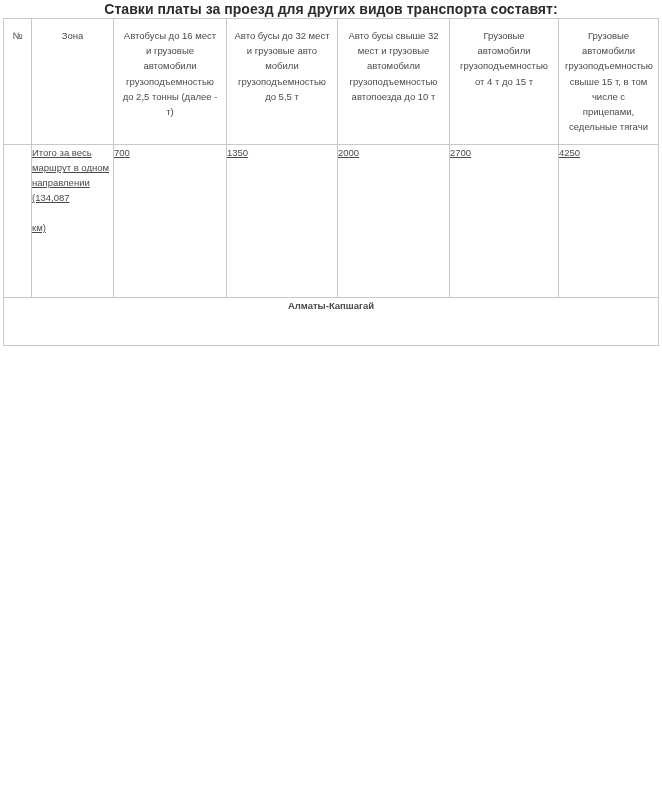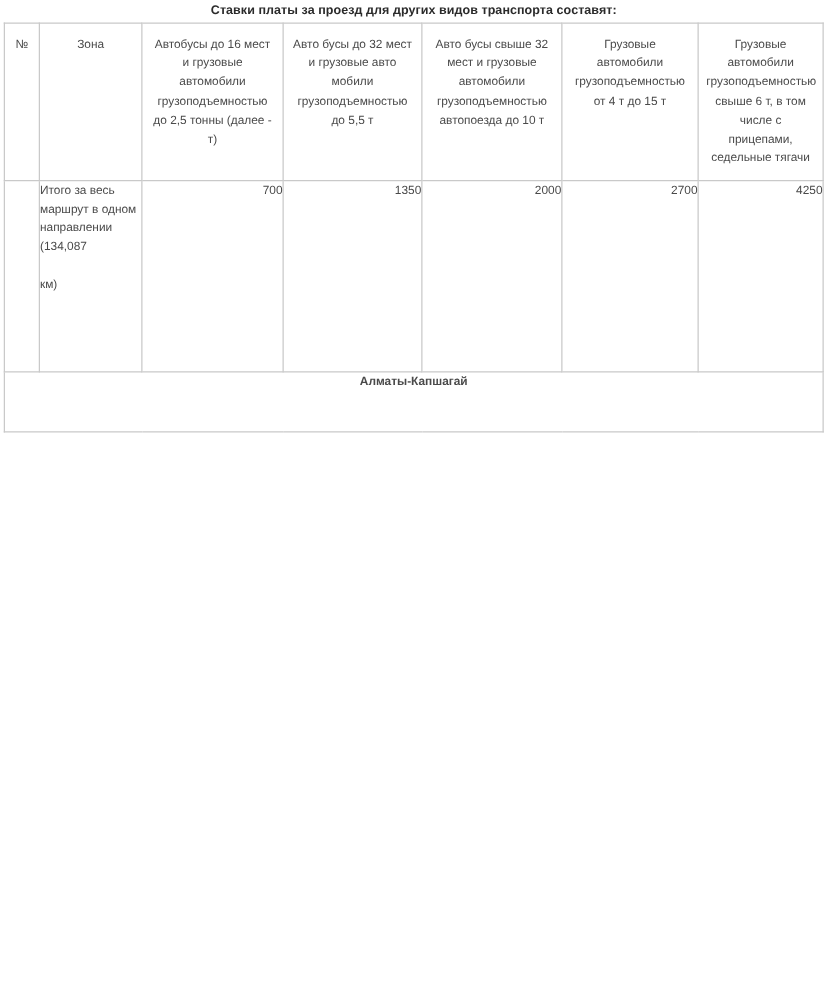--- a/index.html
+++ b/index.html
@@ -16,21 +16,21 @@
     overflow: hidden;
   }
   .page {
     position: relative;
     width: 662px;
     height: 800px;
     box-sizing: border-box;
   }
   .doc-title {
     text-align: center;
-    font-size: 10px;
+    font-size: 14px;
     font-weight: bold;
     color: #2b2b2b;
     letter-spacing: 0.05px;
     padding: 2px 0 0 0;
     margin: 0;
     line-height: 14px;
     height: 16px;
   }
   table.rates {
     border-collapse: collapse;
@@ -92,30 +92,30 @@
     font-size: 9.5px;
     color: #4a4a4a;
   }
   td.route-cell p {
     margin: 0;
   }
   td.route-cell p + p {
     margin-top: 15px;
   }
   td.value-cell {
-    text-align: right;
+    text-align: left;
     padding: 8px 4px 0 4px;
     font-size: 9.5px;
     color: #4a4a4a;
   }
   td.num-cell {
     text-align: center;
     padding-top: 8px;
   }
-  tr.data-row-1 td { height: 152px; }
+  tr.data-row-1 td { height: 152px; text-decoration: underline; }
   tr.data-row-2 td { height: 150px; }
   tr.data-row-3 td { height: 202px; }
 </style>
 </head>
 <body>
 
 <div class="page">
 
   <div class="doc-title">Ставки платы за проезд для других видов транспорта составят:</div>
 
@@ -131,21 +131,21 @@
     </colgroup>
 
     <thead>
       <tr>
         <td class="head-cell head-num">№</td>
         <td class="head-cell head-zone">Зона</td>
         <td class="head-cell">Автобусы до 16 мест и грузовые автомобили грузоподъемностью до 2,5 тонны (далее - т)</td>
         <td class="head-cell">Авто бусы до 32 мест и грузовые авто мобили грузоподъемностью до 5,5 т</td>
         <td class="head-cell">Авто бусы свыше 32 мест и грузовые автомобили грузоподъемностью автопоезда до 10 т</td>
         <td class="head-cell">Грузовые автомобили грузоподъемностью от 4 т до 15 т</td>
-        <td class="head-cell">Грузовые автомобили грузоподъемностью свыше 6 т, в том числе с прицепами, седельные тягачи</td>
+        <td class="head-cell">Грузовые автомобили грузоподъемностью свыше 15 т, в том числе с прицепами, седельные тягачи</td>
       </tr>
     </thead>
 
     <tbody>
 
       <tr class="data-row-1">
         <td class="num-cell"></td>
         <td class="route-cell">
           <p>Итого за весь маршрут в одном направлении (134,087</p>
           <p>км)</p>

